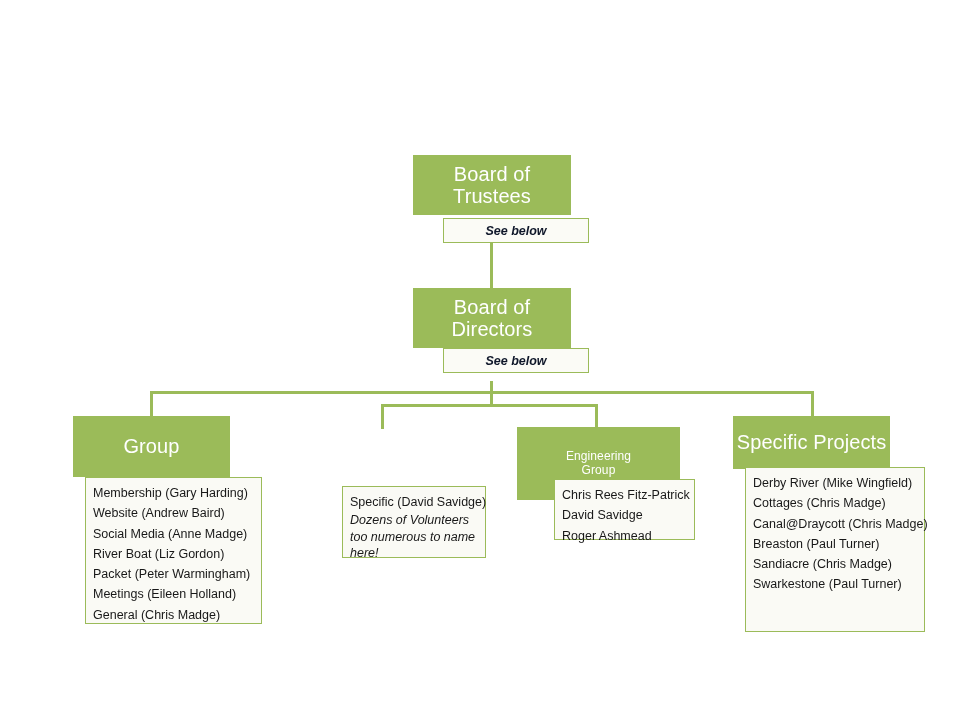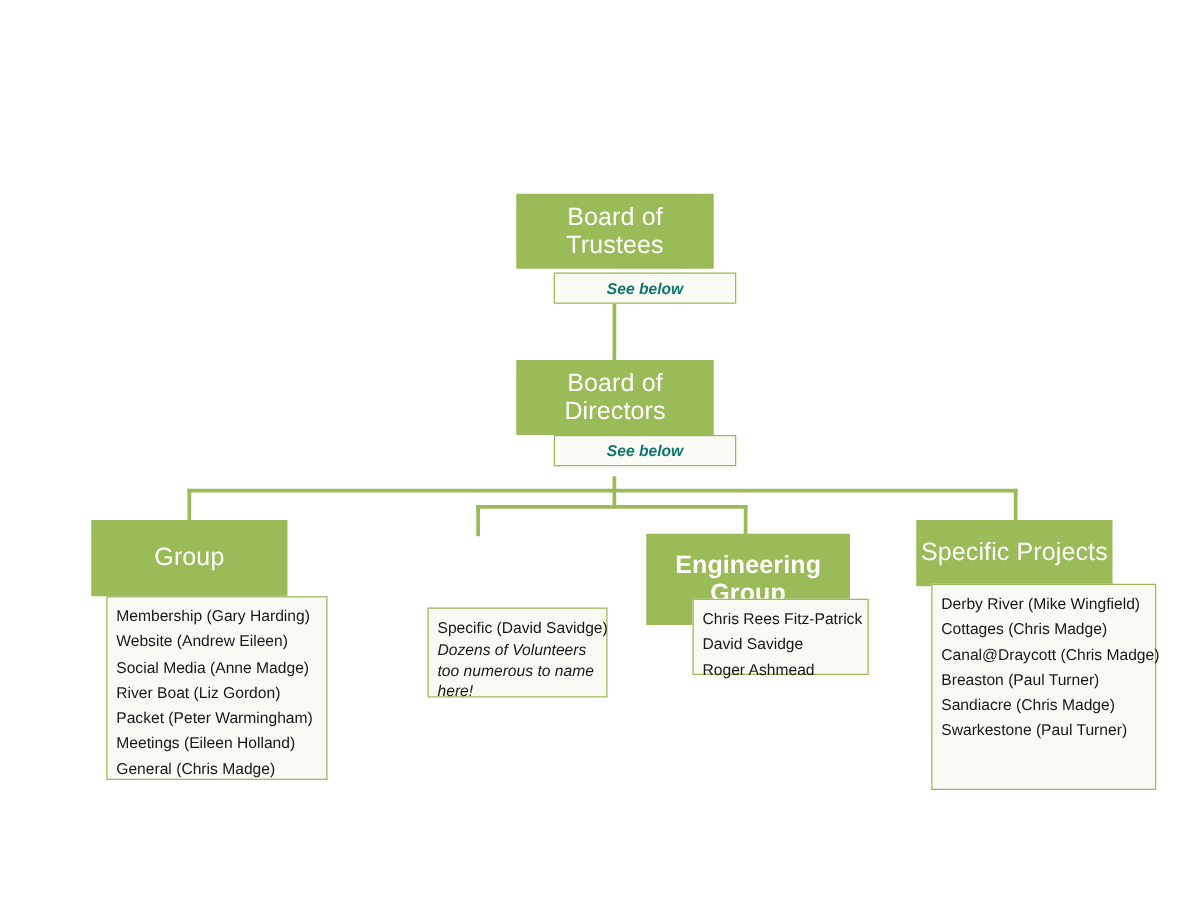--- a/index.html
+++ b/index.html
@@ -59,21 +59,21 @@
     position: absolute;
     background: #FBFBF6;
     border: 1.6px solid #9BBB59;
     box-sizing: border-box;
     display: flex;
     align-items: center;
     justify-content: center;
     font-style: italic;
     font-weight: 700;
     font-size: 12.5px;
-    color: #0f766e;
+    color: #0f172a;
   }
 
   
   .conn {
     position: absolute;
     background: #9BBB59;
   }
 </style>
 </head>
 <body>
@@ -116,34 +116,34 @@
     <span>See below</span>
   </div>
 
   <div class="gbox" style="left:73px; top:416px; width:157px; height:61px; font-size:20px;">
     <div>
       <div>Group</div>
     </div>
   </div>
   <div class="wbox" style="left:85px; top:477px; width:177px; height:147px;">
     <div class="line">Membership (Gary Harding)</div>
-    <div class="line">Website (Andrew Eileen)</div>
+    <div class="line">Website (Andrew Baird)</div>
     <div class="line">Social Media (Anne Madge)</div>
     <div class="line">River Boat (Liz Gordon)</div>
     <div class="line">Packet (Peter Warmingham)</div>
     <div class="line">Meetings  (Eileen Holland)</div>
     <div class="line">General (Chris Madge)</div>
   </div>
 
   <div class="wbox" style="left:342px; top:486px; width:144px; height:72px;">
     <div class="line">Specific (David Savidge)</div>
     <div class="line italic">Dozens of Volunteers too numerous to name here!</div>
   </div>
 
-  <div class="gbox" style="left:517px; top:427px; width:163px; height:73px; font-size:20px;font-weight:bold;">
+  <div class="gbox" style="left:517px; top:427px; width:163px; height:73px; font-size:12px;">
     <div>
       <div>Engineering</div>
       <div>Group</div>
     </div>
   </div>
   <div class="wbox" style="left:554px; top:479px; width:141px; height:61px;">
     <div class="line">Chris Rees Fitz-Patrick</div>
     <div class="line">David Savidge</div>
     <div class="line">Roger  Ashmead</div>
   </div>

